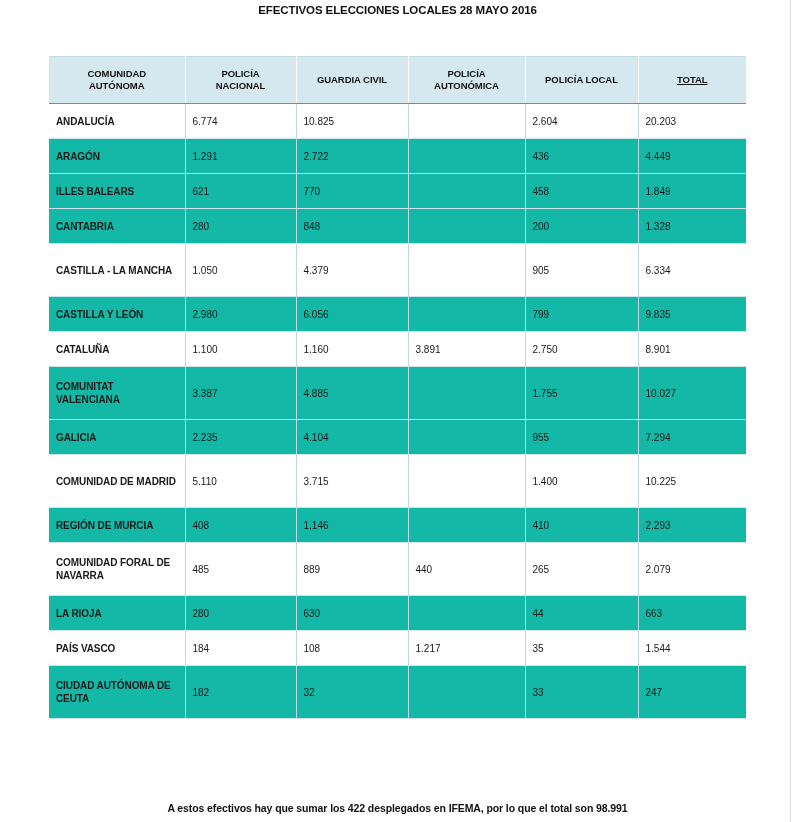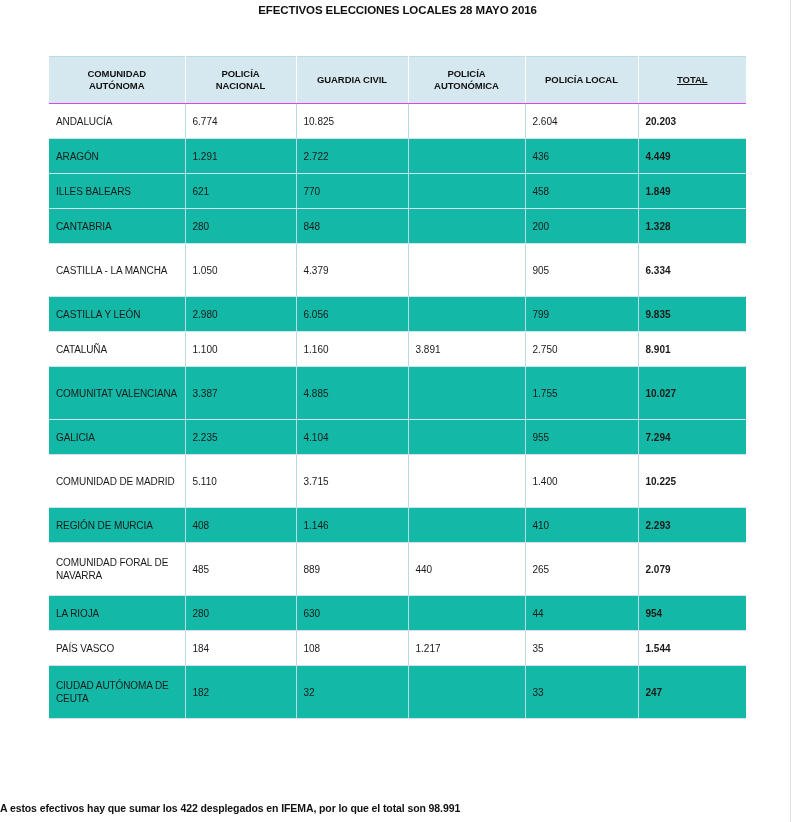--- a/index.html
+++ b/index.html
@@ -74,47 +74,47 @@
     vertical-align: middle;
     padding: 4px 7px;
     border-right: 1px solid #bcd9e4;
     border-bottom: 1px solid #cfe4ec;
     line-height: 1.3;
     color: #1a1a1a;
   }
   tbody td:last-child { border-right: none; }
 
   tbody td.region {
-    font-weight: normal;
+    font-weight: bold;
     font-size: 10px;
     letter-spacing: -0.1px;
   }
   tbody td.num {
     font-weight: normal;
     text-align: left;
   }
   tbody td.total-col {
-    font-weight: bold;
+    font-weight: normal;
     text-align: left;
   }
 
   
   tbody tr.shade td { background: #14b8a6; }
   tbody tr.plain td { background: #ffffff; }
 
   tbody tr.h1 td { height: 26px; }
   tbody tr.h2 td { height: 44px; }
 
   
   .footnote {
     position: absolute;
     left: 0;
     top: 802px;
     width: 795px;
-    text-align: left;
+    text-align: center;
     font-size: 10.5px;
     font-weight: bold;
     color: #111111;
     letter-spacing: -0.1px;
   }
 
   
   .page-rule {
     position: absolute;
     left: 790px;
@@ -245,21 +245,21 @@
           <td class="num">440</td>
           <td class="num">265</td>
           <td class="total-col">2.079</td>
         </tr>
         <tr class="shade h1">
           <td class="region">LA RIOJA</td>
           <td class="num">280</td>
           <td class="num">630</td>
           <td class="num"></td>
           <td class="num">44</td>
-          <td class="total-col">954</td>
+          <td class="total-col">663</td>
         </tr>
         <tr class="plain h1">
           <td class="region">PAÍS VASCO</td>
           <td class="num">184</td>
           <td class="num">108</td>
           <td class="num">1.217</td>
           <td class="num">35</td>
           <td class="total-col">1.544</td>
         </tr>
         <tr class="shade h2">

